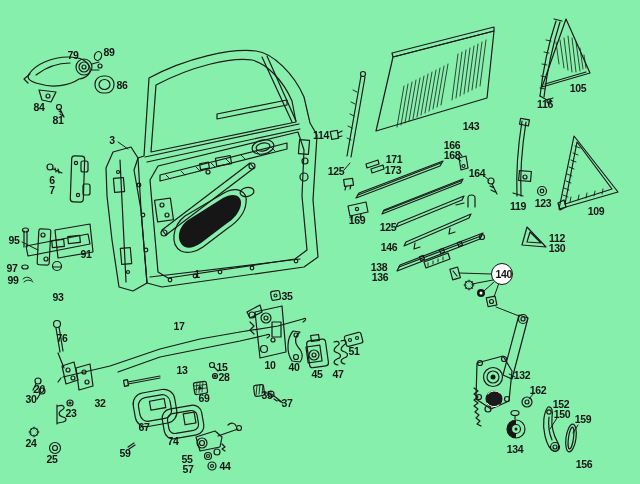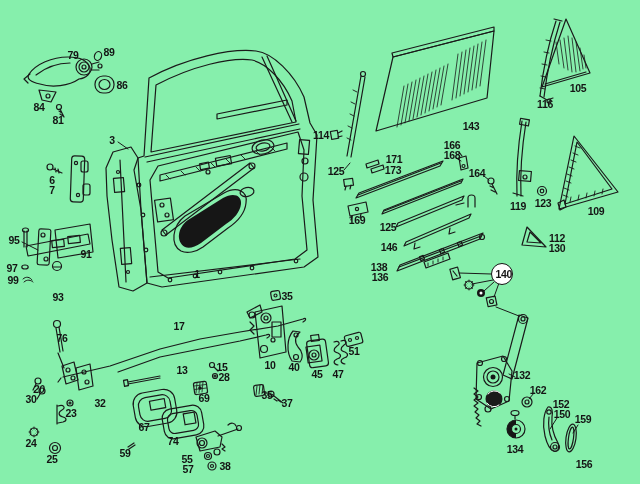--- a/index.html
+++ b/index.html
@@ -407,21 +407,21 @@
       <span class="plabel" style="left: 31px; top: 399px;">30</span>
       <span class="plabel" style="left: 71px; top: 413px;">23</span>
       <span class="plabel" style="left: 56px; top: 403px; margin-left: 44px;">32</span>
       <span class="plabel" style="left: 31px; top: 443px;">24</span>
       <span class="plabel" style="left: 52px; top: 459px;">25</span>
       <span class="plabel" style="left: 144px; top: 427px;">67</span>
       <span class="plabel" style="left: 173px; top: 441px;">74</span>
       <span class="plabel" style="left: 125px; top: 453px;">59</span>
       <span class="plabel" style="left: 187px; top: 459px;">55</span>
       <span class="plabel" style="left: 188px; top: 469px;">57</span>
-      <span class="plabel" style="left: 225px; top: 466px;">38</span>
+      <span class="plabel" style="left: 225px; top: 466px;">44</span>
       <span class="plabel" style="left: 204px; top: 398px;">69</span>
       <span class="plabel" style="left: 222px; top: 367px;">15</span>
       <span class="plabel" style="left: 224px; top: 377px;">28</span>
       <span class="plabel" style="left: 287px; top: 296px;">35</span>
       <span class="plabel" style="left: 270px; top: 365px;">10</span>
       <span class="plabel" style="left: 294px; top: 367px;">40</span>
       <span class="plabel" style="left: 317px; top: 374px;">45</span>
       <span class="plabel" style="left: 338px; top: 374px; text-align: right;">47</span>
       <span class="plabel" style="left: 354px; top: 351px;">51</span>
       <span class="plabel" style="left: 267px; top: 395px;">35</span>

